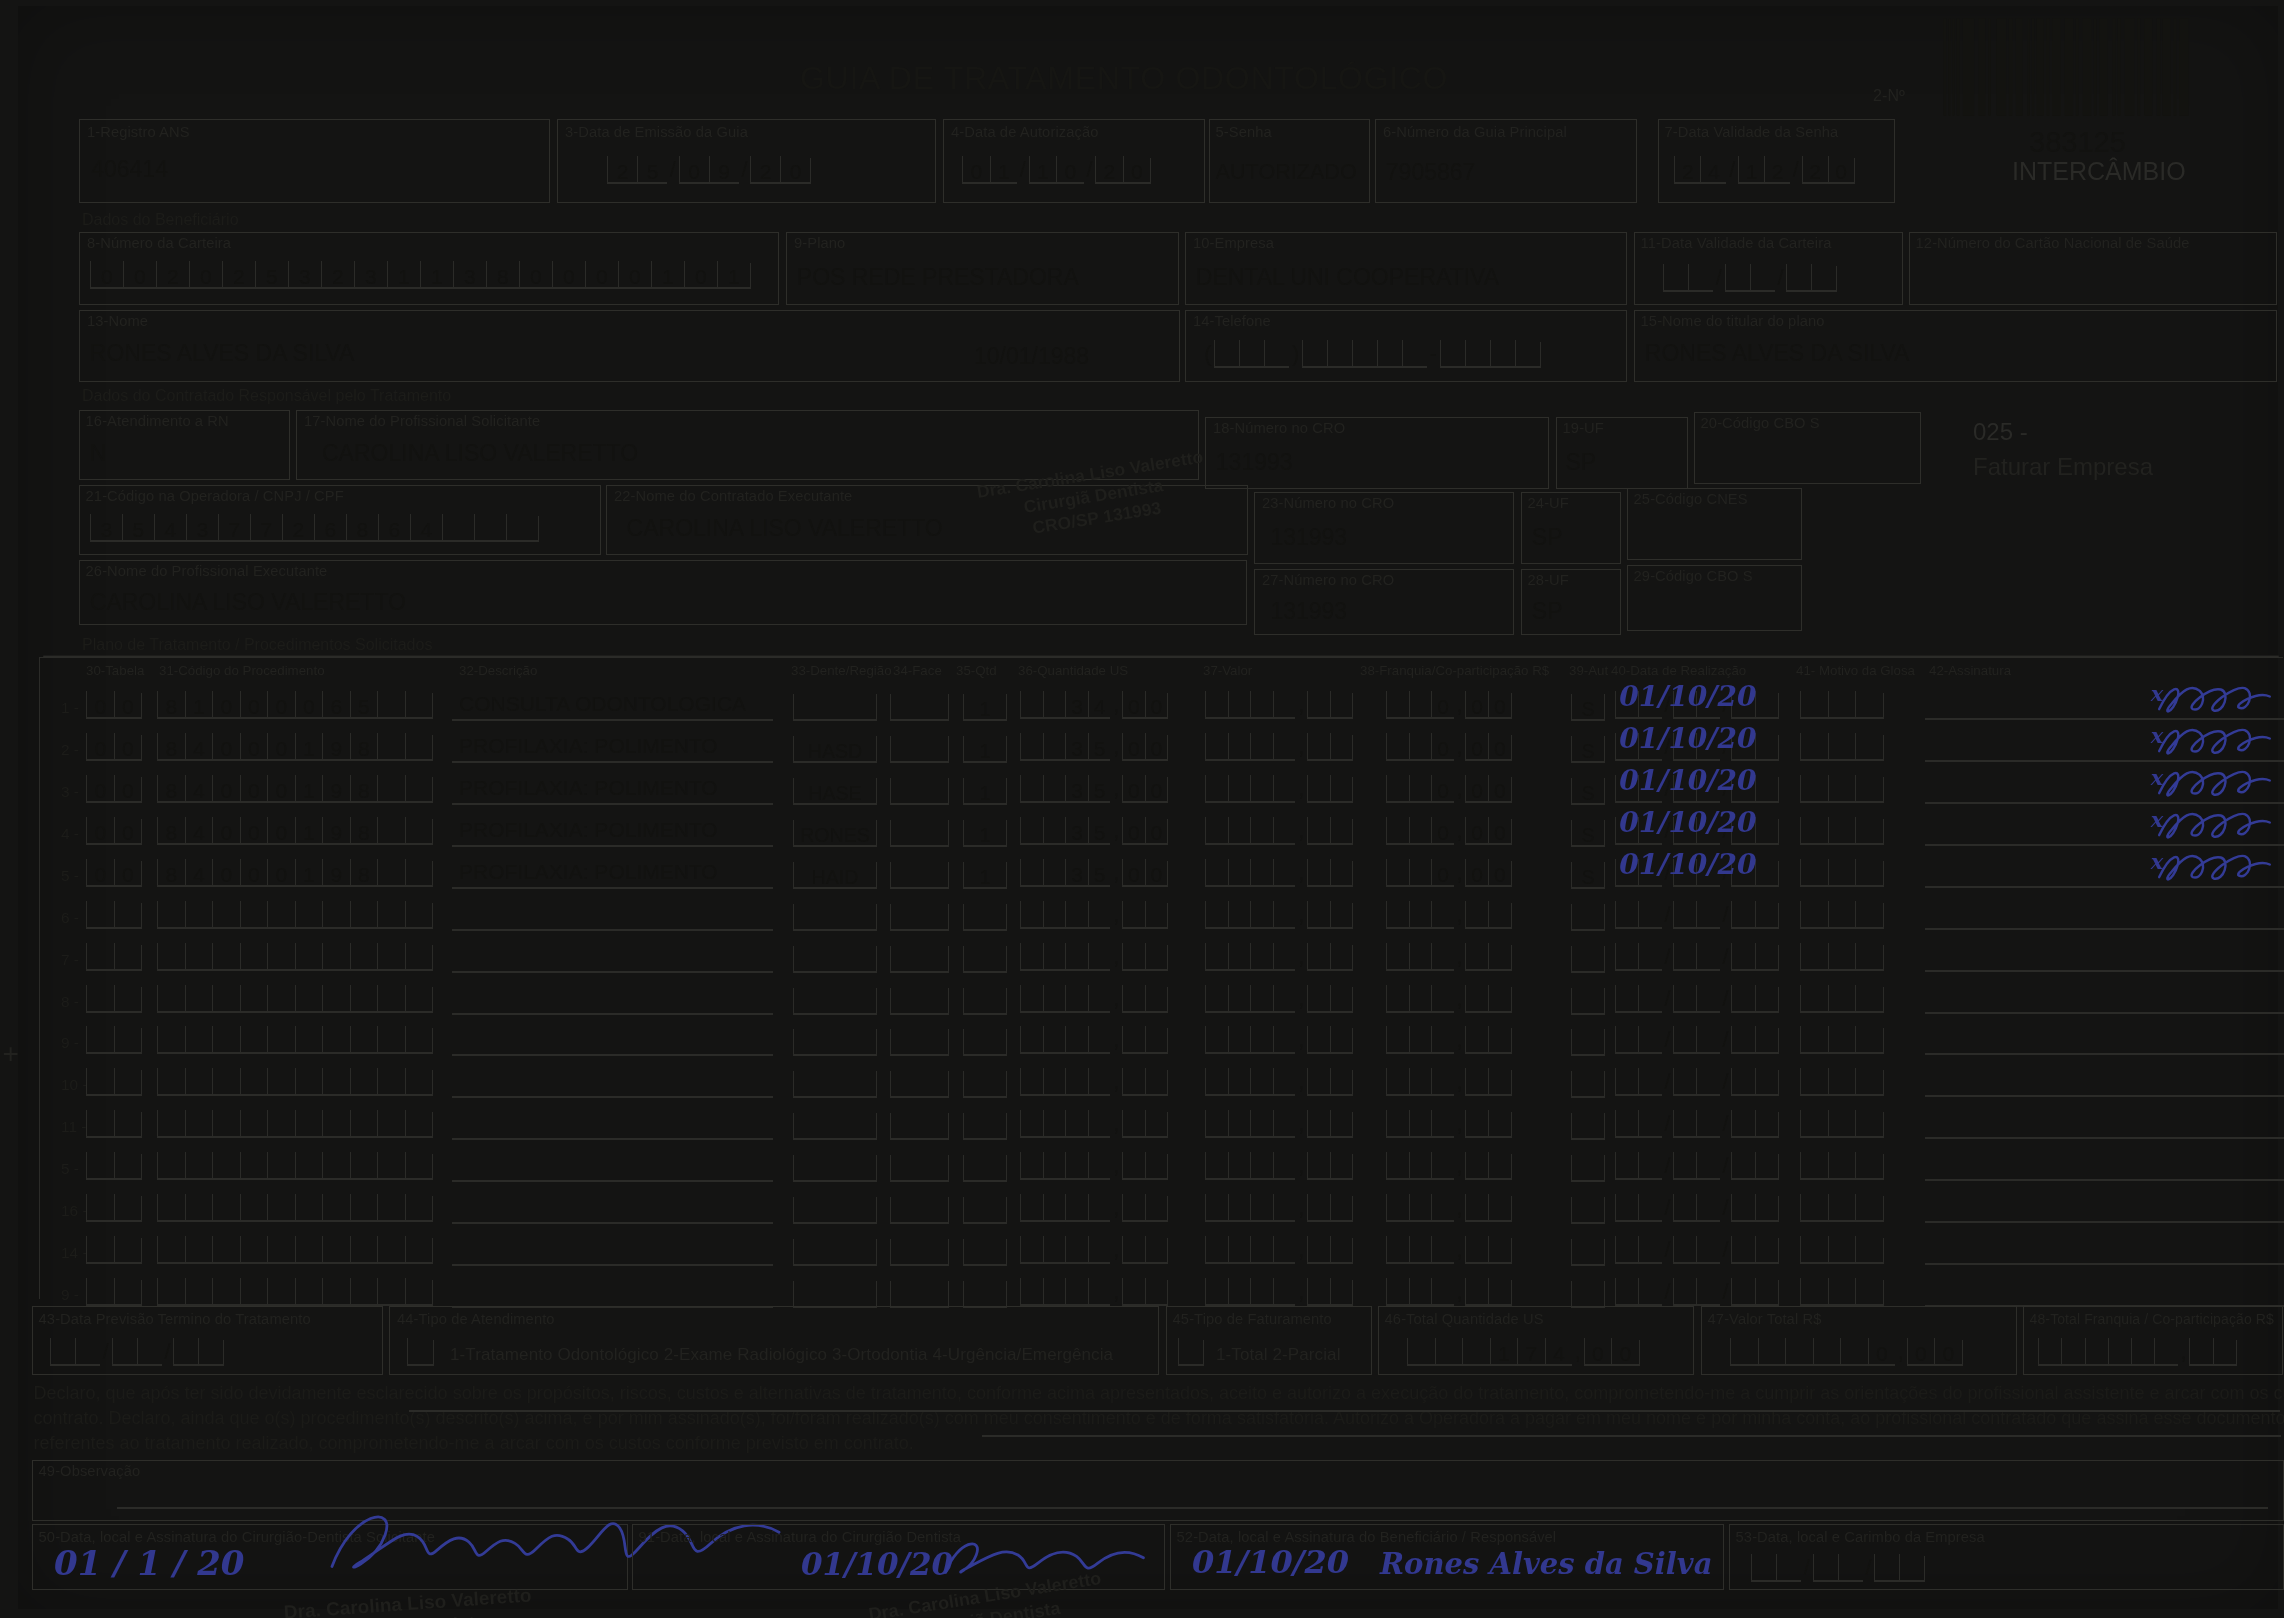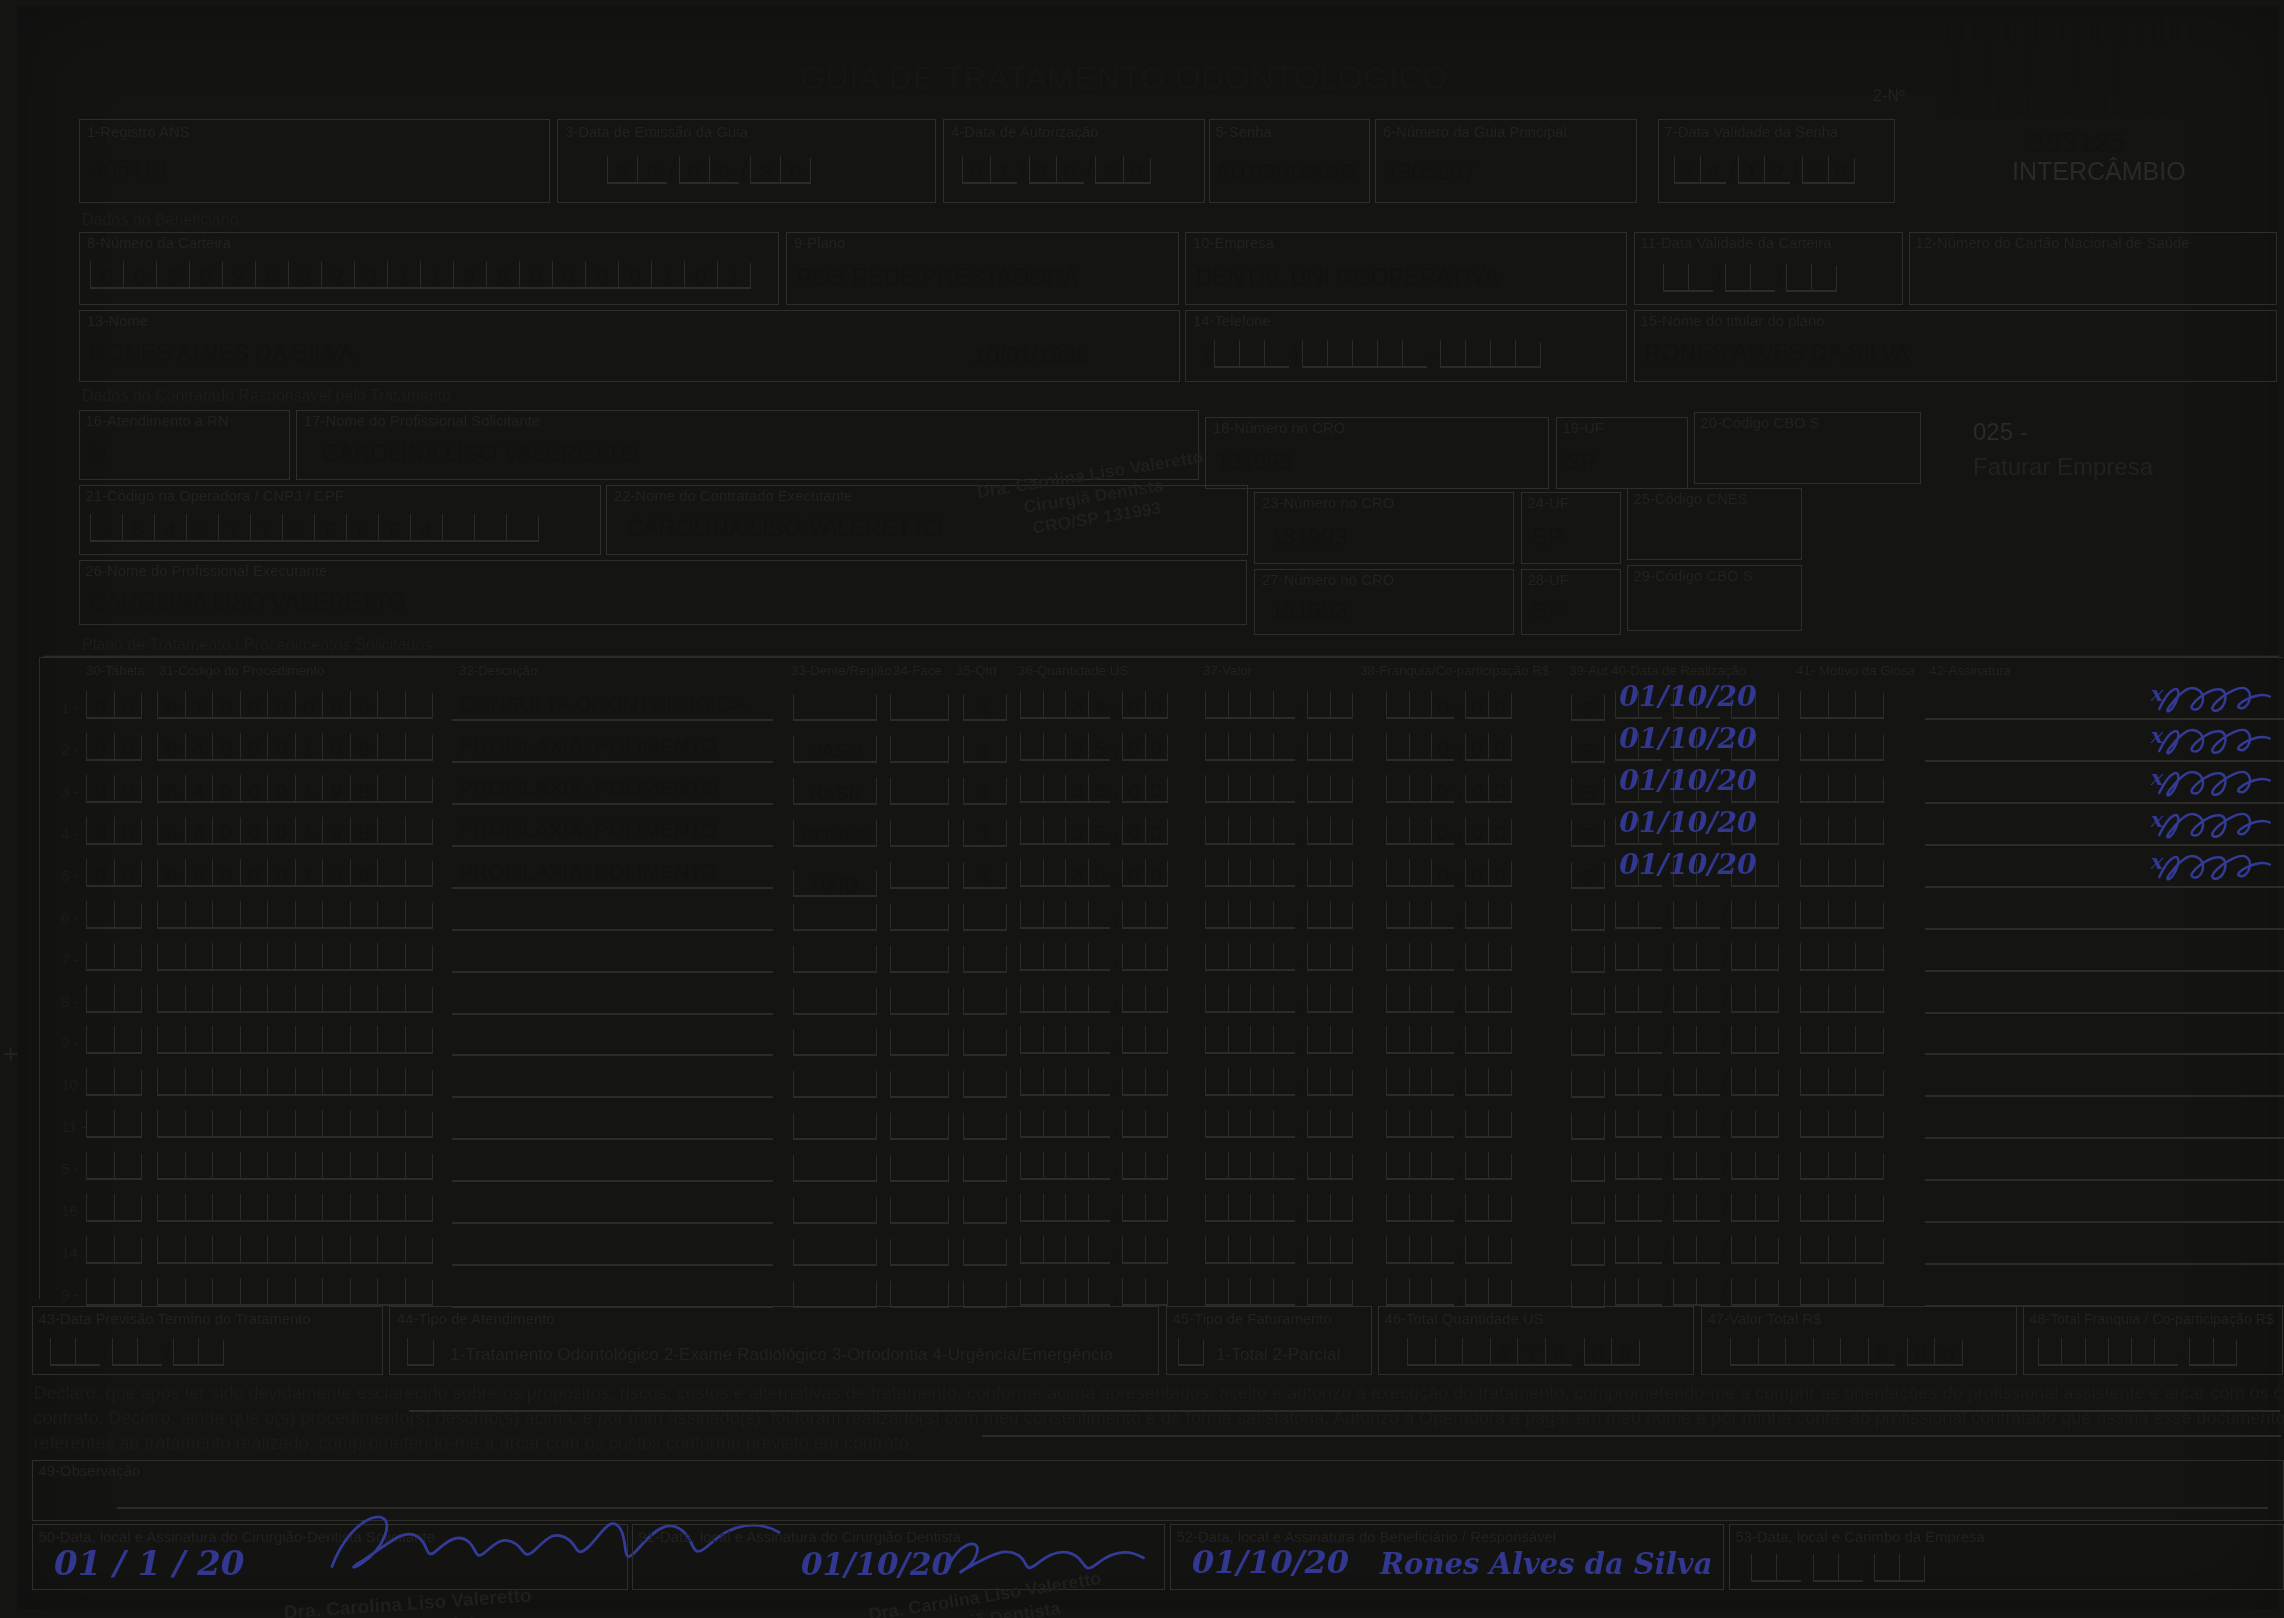--- a/index.html
+++ b/index.html
@@ -303,21 +303,21 @@
                   <path d="M6 40 C 22 6, 38 4, 32 24 C 26 46, 8 50, 24 32 C 40 12, 52 4, 64 14 C 74 24, 66 44, 54 40 C 44 36, 78 8, 94 12 C 108 16, 98 46, 84 42 C 72 38, 112 6, 128 10 C 144 16, 132 44, 120 38 C 112 34, 146 14, 164 22" fill="none" stroke="#333b96" stroke-width="3.5" stroke-linecap="round"></path>
                 </svg></span>
             </span>
           </div>
           <div class="prow" style="top: 197px;">
             <span class="rnum" style="left:21px;top:12.6px;">5 -</span>
             <span class="combwrap" style="left:46px;top:4.2px;"><span class="cc" style="width:26.5px">0</span><span class="cc" style="width:26.5px">0</span><span class="cend"></span></span>
             <span class="combwrap" style="left:117px;top:4.2px;"><span class="cc" style="width:26.5px">8</span><span class="cc" style="width:26.5px">4</span><span class="cc" style="width:26.5px">0</span><span class="cc" style="width:26.5px">0</span><span class="cc" style="width:26.5px">0</span><span class="cc" style="width:26.5px">1</span><span class="cc" style="width:26.5px">9</span><span class="cc" style="width:26.5px">8</span><span class="cc" style="width:26.5px">&nbsp;</span><span class="cc" style="width:26.5px">&nbsp;</span><span class="cend"></span></span>
             <span class="val" style="left:419px;top:5.6px;font-size:21px;">PROFILAXIA: POLIMENTO</span>
             <span class="uline" style="left:412px;top:0;width:321px;height:32px;"></span>
-            <span class="wcell" style="left:753px;top:7px;width:82px;margin-top:8px;">HAID</span>
+            <span class="wcell" style="left:753px;top:7px;width:82px;">HAID</span>
             <span class="wcell" style="left:850px;top:7px;width:57px;"></span>
             <span class="wcell" style="left:923px;top:7px;width:42px;">1</span>
             <span class="combwrap" style="left:980px;top:4.2px;"><span class="cc" style="width:21.6px">&nbsp;</span><span class="cc" style="width:21.6px">&nbsp;</span><span class="cc" style="width:21.6px">3</span><span class="cc" style="width:21.6px">5</span><span class="csep">,</span><span class="cc" style="width:21.6px">0</span><span class="cc" style="width:21.6px">0</span><span class="cend"></span></span>
             <span class="combwrap" style="left:1165px;top:4.2px;"><span class="cc" style="width:21.6px">&nbsp;</span><span class="cc" style="width:21.6px">&nbsp;</span><span class="cc" style="width:21.6px">&nbsp;</span><span class="cc" style="width:21.6px">&nbsp;</span><span class="csep">,</span><span class="cc" style="width:21.6px">&nbsp;</span><span class="cc" style="width:21.6px">&nbsp;</span><span class="cend"></span></span>
             <span class="combwrap" style="left:1346px;top:4.2px;"><span class="cc" style="width:21.6px">&nbsp;</span><span class="cc" style="width:21.6px">&nbsp;</span><span class="cc" style="width:21.6px">0</span><span class="csep">,</span><span class="cc" style="width:21.6px">0</span><span class="cc" style="width:21.6px">0</span><span class="cend"></span></span>
             <span class="wcell" style="left:1531px;top:7px;width:32px;">S</span>
             <span class="combwrap" style="left:1575px;top:4.2px;position:absolute;"><span class="cc" style="width:22.3px">&nbsp;</span><span class="cc" style="width:22.3px">&nbsp;</span><span class="csep">/</span><span class="cc" style="width:22.3px">&nbsp;</span><span class="cc" style="width:22.3px">&nbsp;</span><span class="csep">/</span><span class="cc" style="width:22.3px">&nbsp;</span><span class="cc" style="width:22.3px">&nbsp;</span><span class="cend"></span><span class="hand" style="position:absolute;left:4.2px;top:-11.2px;font-size:28px;">01/10/20</span></span>
             <span class="combwrap" style="left:1760px;top:4.2px;"><span class="cc" style="width:26.5px">&nbsp;</span><span class="cc" style="width:26.5px">&nbsp;</span><span class="cc" style="width:26.5px">&nbsp;</span><span class="cend"></span></span>
             <span class="uline" style="left:1885px;top:0;width:363px;height:31px;">
               <span style="position:absolute;left:230px;top:-5.6px;"><span class="hand" style="position:absolute;left:-4.2px;top:0px;font-size:21px;">x</span><svg class="scrib" width="119" height="38" viewBox="0 0 170 54">

